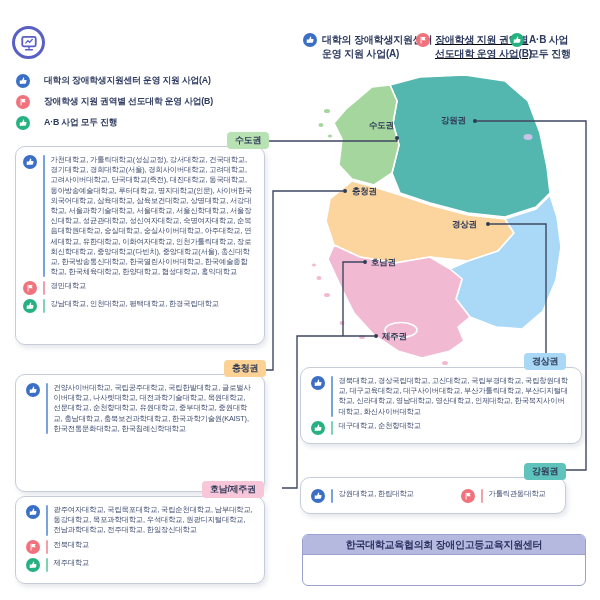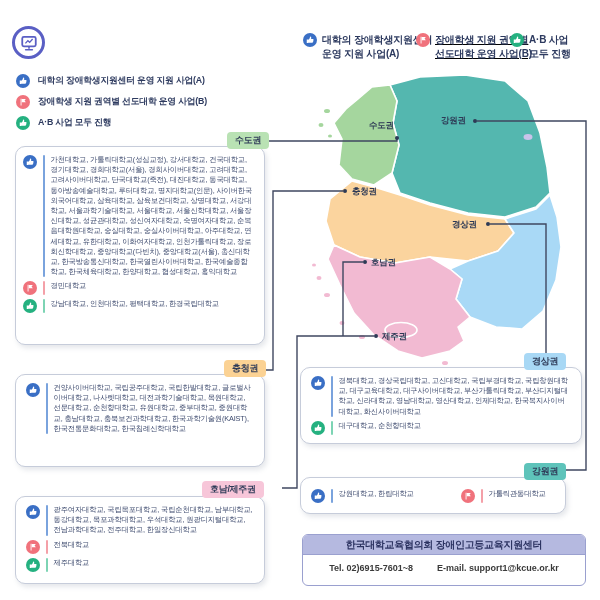--- a/index.html
+++ b/index.html
@@ -12,21 +12,21 @@
     padding-left:36px; gap:5px; }
   .title-pill .t { color:#fff; font-weight:bold; font-size:11.5px; letter-spacing:-0.3px; white-space:nowrap;}
   .title-pill .d { color:#e7e8fa; font-weight:bold; font-size:7.5px; white-space:nowrap;}
   .title-badge { position:absolute; left:12px; top:26px; width:33px; height:33px;
     background:#fff; border:3px solid #5a5fc4; border-radius:50%;
     display:flex; align-items:center; justify-content:center; color:#5a5fc4; z-index:5;}
   .title-badge svg { width:18px; height:18px; }
 
   
   .legend-left { position:absolute; left:16px; top:74px; display:flex; flex-direction:column; gap:7px;}
-  .legend-row { display:flex; align-items:center; gap:8px; }
+  .legend-row { display:flex; align-items:center; gap:14px; }
   .legend-row .txt { font-size:8.8px; font-weight:bold; color:#2d3a5f; letter-spacing:-0.2px; white-space:nowrap;}
   .legend-top-item { position:absolute; top:33px; display:flex; align-items:flex-start; gap:5px;}
   .legend-top-item .lines { font-size:10px; font-weight:bold; color:#2d3a5f; line-height:1.35; letter-spacing:-0.2px; white-space:nowrap;}
   .lt-1 { left:303px; } .lt-2 { left:416px;text-decoration:underline; } .lt-3 { left:510px; }
 
   .cicon { width:14px; height:14px; border-radius:50%; display:inline-flex; flex-shrink:0;
     align-items:center; justify-content:center; }
   .cicon svg { width:10px; height:10px; fill:#fff; }
   .cicon.a  { background:#3a6fc5; }
   .cicon.b  { background:#f0727c; }
@@ -44,21 +44,21 @@
     border-radius:10px; padding:8px 10px; box-shadow:2px 3px 5px rgba(110,120,145,.18); z-index:2;}
   .region-badge { position:absolute; z-index:4; font-size:9px; font-weight:bold; color:#2f3b58;
     padding:2px 8px; border-radius:4px; letter-spacing:-0.3px; white-space:nowrap;}
   .rrow { display:flex; align-items:flex-start; gap:6px; margin-bottom:4px; }
   .rrow:last-child { margin-bottom:0; }
   .vline { width:1.5px; align-self:stretch; border-radius:1px; flex-shrink:0; min-height:11px;}
   .vline.a { background:#7aa3dd; } .vline.b { background:#f4a0a8; } .vline.ab { background:#7dd4b4; }
   .rtxt { font-size:7.3px; line-height:1.4; color:#3d4a6e; letter-spacing:-0.15px; }
 
   .box-capital     { left:15px;  top:146px; width:250px; height:199px;padding-left:7px; }
-  .box-chungcheong { left:15px;  top:374px; width:250px; height:93px;  }
+  .box-chungcheong { left:15px;  top:374px; width:250px; height:118px;  }
   .box-honam       { left:15px;  top:496px; width:250px; height:88px;  }
   .box-gyeongsang  { left:300px; top:367px; width:282px; height:77px;  }
   .box-gangwon     { left:300px; top:477px; width:266px; height:37px; display:flex; align-items:center;}
   .box-gangwon .rrow { margin-bottom:0; }
   .gangwon-a { width:150px; }
 
   .badge-capital     { left:227px; top:132px; background:#b9e2b4; }
   .badge-chungcheong { left:224px; top:360px; background:#fbd294; }
   .badge-honam       { left:202px; top:481px; background:#f7c6d9; }
   .badge-gyeongsang  { left:524px; top:353px; background:#a8d8f5; }
@@ -328,19 +328,15 @@
             <use href="#ic-flag"></use>
           </svg>
         </span>
       <span class="vline b"></span>
       <span class="rtxt">가톨릭관동대학교</span>
     </div>
   </div>
 
   <div class="footer">
     <div class="strip">한국대학교육협의회 장애인고등교육지원센터</div>
-    <div class="contact">
-      <span>Tel. 02)6915-7601~8</span>
-      <span>E-mail. support1@kcue.or.kr</span>
-    </div>
   </div>
 
 </div>
 
 </body></html>

